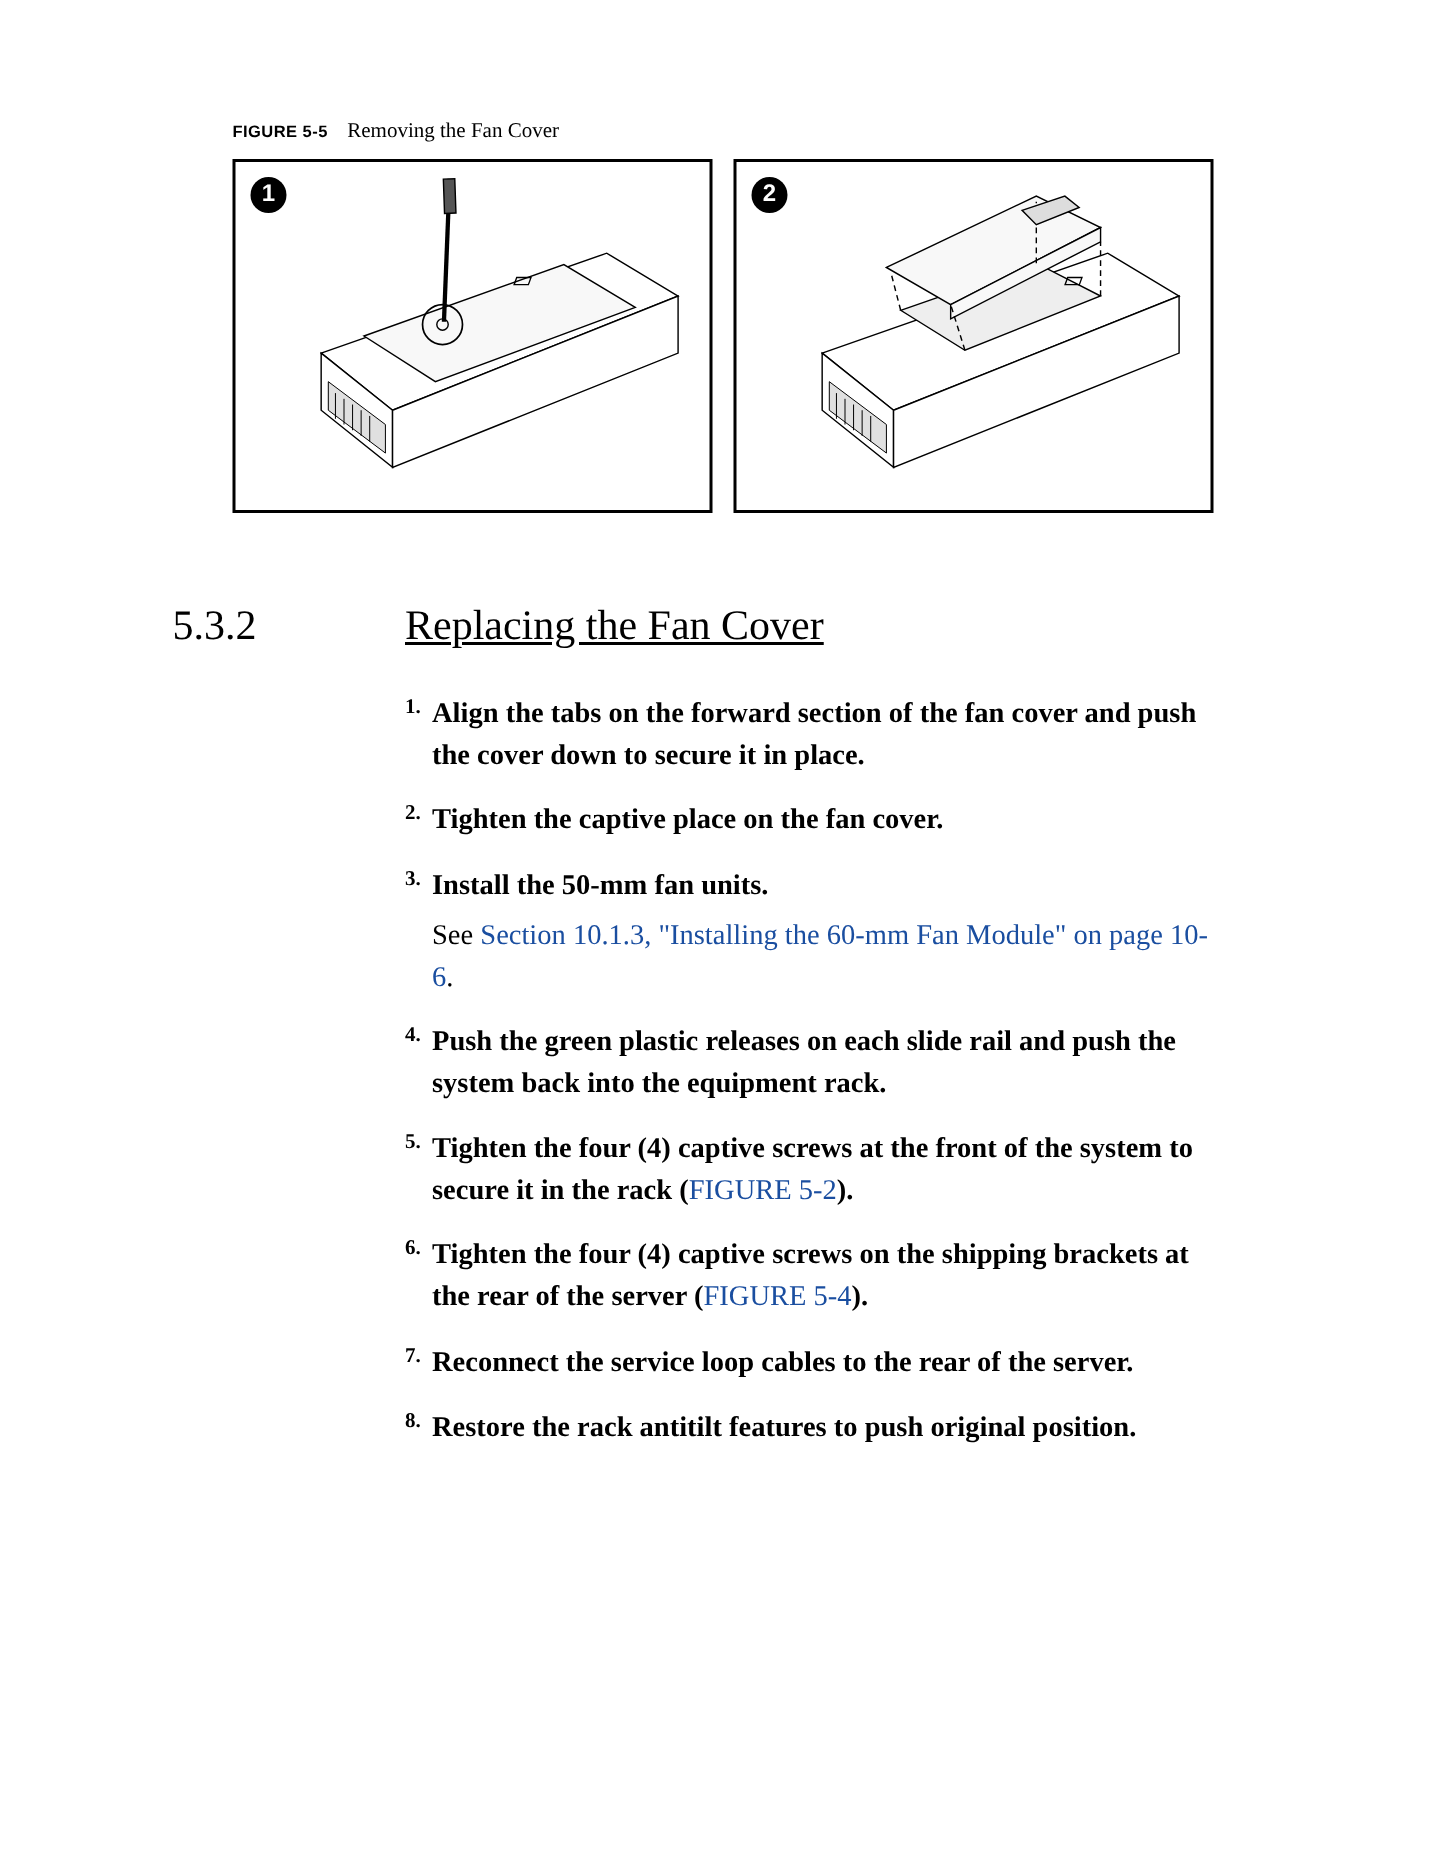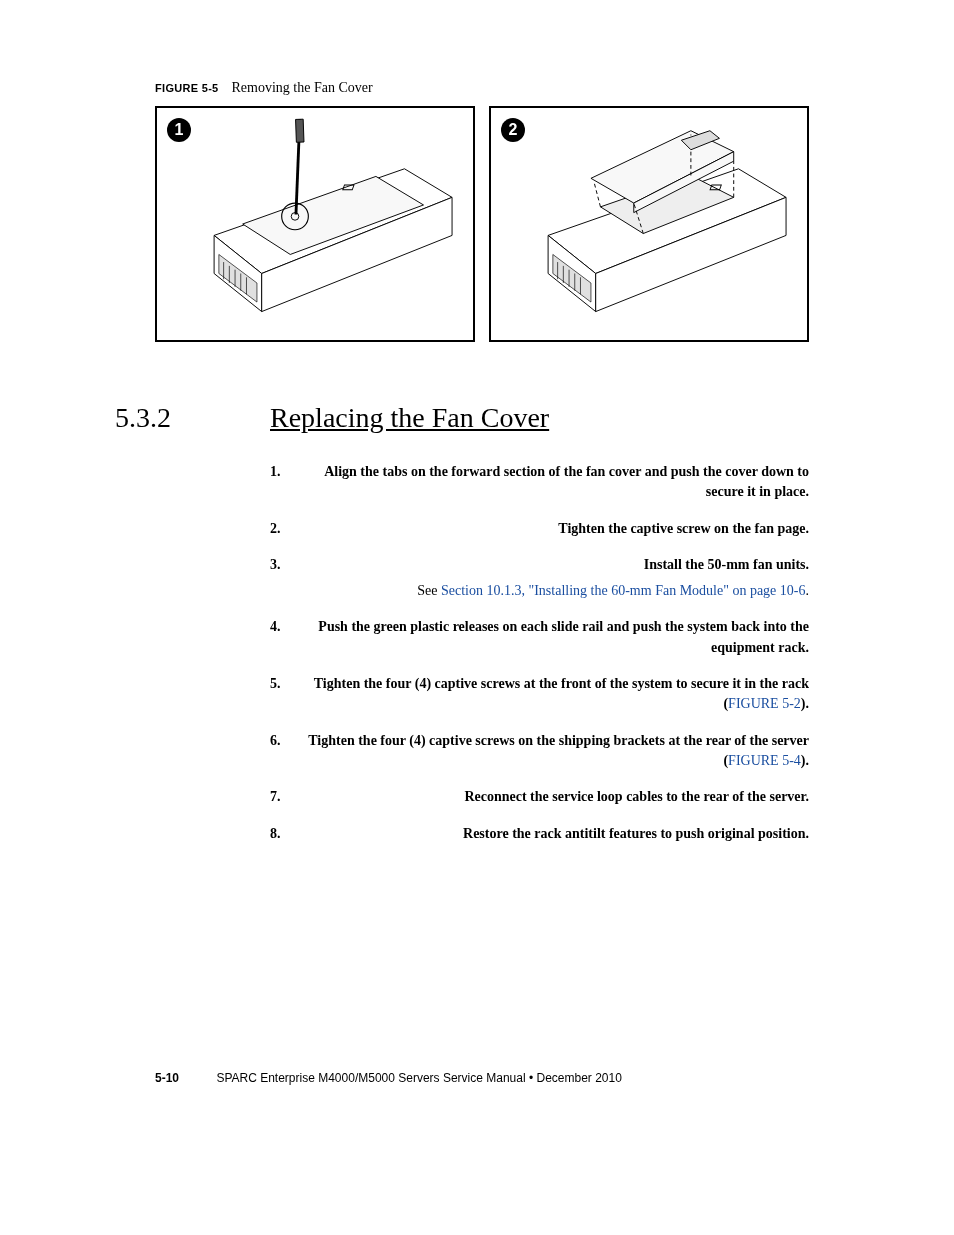--- a/index.html
+++ b/index.html
@@ -94,23 +94,22 @@
     margin-bottom: 16px;
     line-height: 1.45;
   }
   .step-num {
     font-weight: bold;
     font-size: 14px;
     width: 18px;
     flex-shrink: 0;
   }
   .step-body {
-    font-size: 14px;
+    font-size: 19px;
     flex: 1;
-    text-align: right;
   }
   .step-body .bold {
     font-weight: bold;
   }
   .step-sub {
     font-weight: normal;
     margin-top: 6px;
   }
   .xref {
     color: #1a4ea0;
@@ -225,21 +224,21 @@
 
   <div class="steps">
 
     <div class="step">
       <div class="step-num">1.</div>
       <div class="step-body"><span class="bold">Align the tabs on the forward section of the fan cover and push the cover down to secure it in place.</span></div>
     </div>
 
     <div class="step">
       <div class="step-num">2.</div>
-      <div class="step-body"><span class="bold">Tighten the captive screw on the fan page.</span></div>
+      <div class="step-body"><span class="bold">Tighten the captive place on the fan cover.</span></div>
     </div>
 
     <div class="step">
       <div class="step-num">3.</div>
       <div class="step-body">
         <span class="bold">Install the 50-mm fan units.</span>
         <div class="step-sub">
           <span>See </span><a href="#" class="xref">Section 10.1.3, "Installing the 60-mm Fan Module" on page 10-6</a><span>.</span>
         </div>
       </div>
@@ -269,18 +268,14 @@
       <div class="step-body"><span class="bold">Reconnect the service loop cables to the rear of the server.</span></div>
     </div>
 
     <div class="step">
       <div class="step-num">8.</div>
       <div class="step-body"><span class="bold">Restore the rack antitilt features to push original position.</span></div>
     </div>
 
   </div>
 
-  <div class="footer">
-    <span class="pageno">5-10</span>
-    <span>SPARC Enterprise M4000/M5000 Servers Service Manual  •  December 2010</span>
-  </div>
 
 </div>
 
 </body></html>

